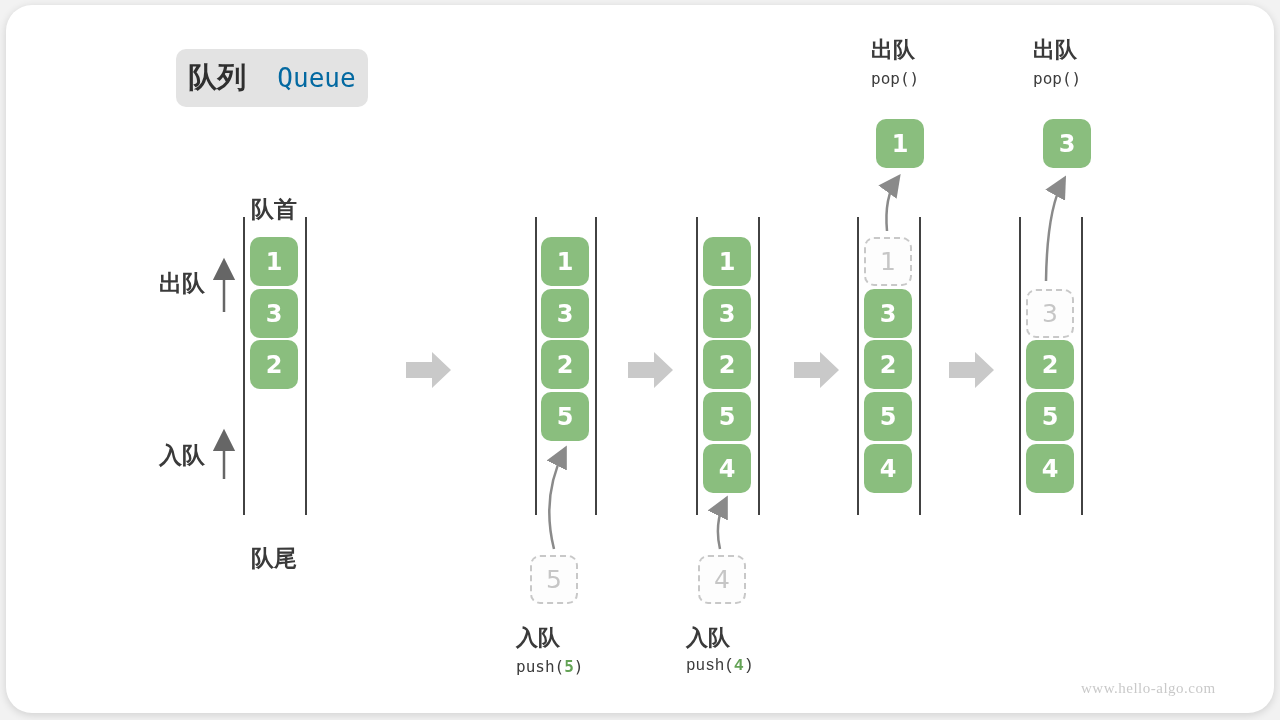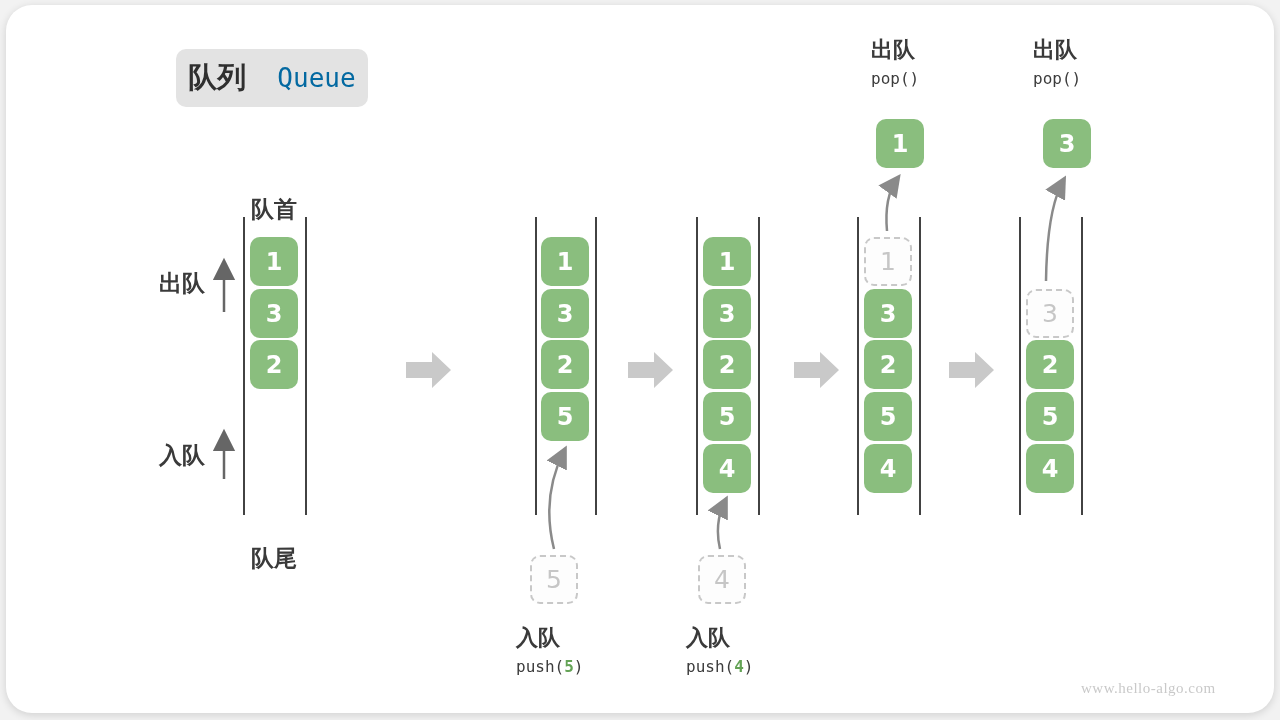--- a/index.html
+++ b/index.html
@@ -122,21 +122,21 @@
       <div class="abs" style="left: 0px; top: 0px;">
         <div class="vline" style="left: 690px;"></div>
         <div class="vline" style="left: 752px;"></div>
         <div class="qbox solid" style="left: 697px; top: 232px;">1</div>
         <div class="qbox solid" style="left: 697px; top: 284px;">3</div>
         <div class="qbox solid" style="left: 697px; top: 335px;">2</div>
         <div class="qbox solid" style="left: 697px; top: 387px;">5</div>
         <div class="qbox solid" style="left: 697px; top: 439px;">4</div>
         <div class="qbox dashed" style="left: 692px; top: 550px;">4</div>
         <div class="op-zh" style="left: 680px; top: 618px;">入队</div>
-        <div class="op-code" style="left: 680px; top: 652px;">push(<span class="arg">4</span>)</div>
+        <div class="op-code" style="left: 680px; top: 652px; font-family: Liberation Mono, monospace;">push(<span class="arg">4</span>)</div>
       </div>
       <div class="abs" style="left: 0px; top: 0px;">
         <div class="vline" style="left: 851px;"></div>
         <div class="vline" style="left: 913px;"></div>
         <div class="qbox dashed" style="left: 858px; top: 232px;">1</div>
         <div class="qbox solid" style="left: 858px; top: 284px;">3</div>
         <div class="qbox solid" style="left: 858px; top: 335px;">2</div>
         <div class="qbox solid" style="left: 858px; top: 387px;">5</div>
         <div class="qbox solid" style="left: 858px; top: 439px;">4</div>
         <div class="qbox solid" style="left: 870px; top: 114px;">1</div>

